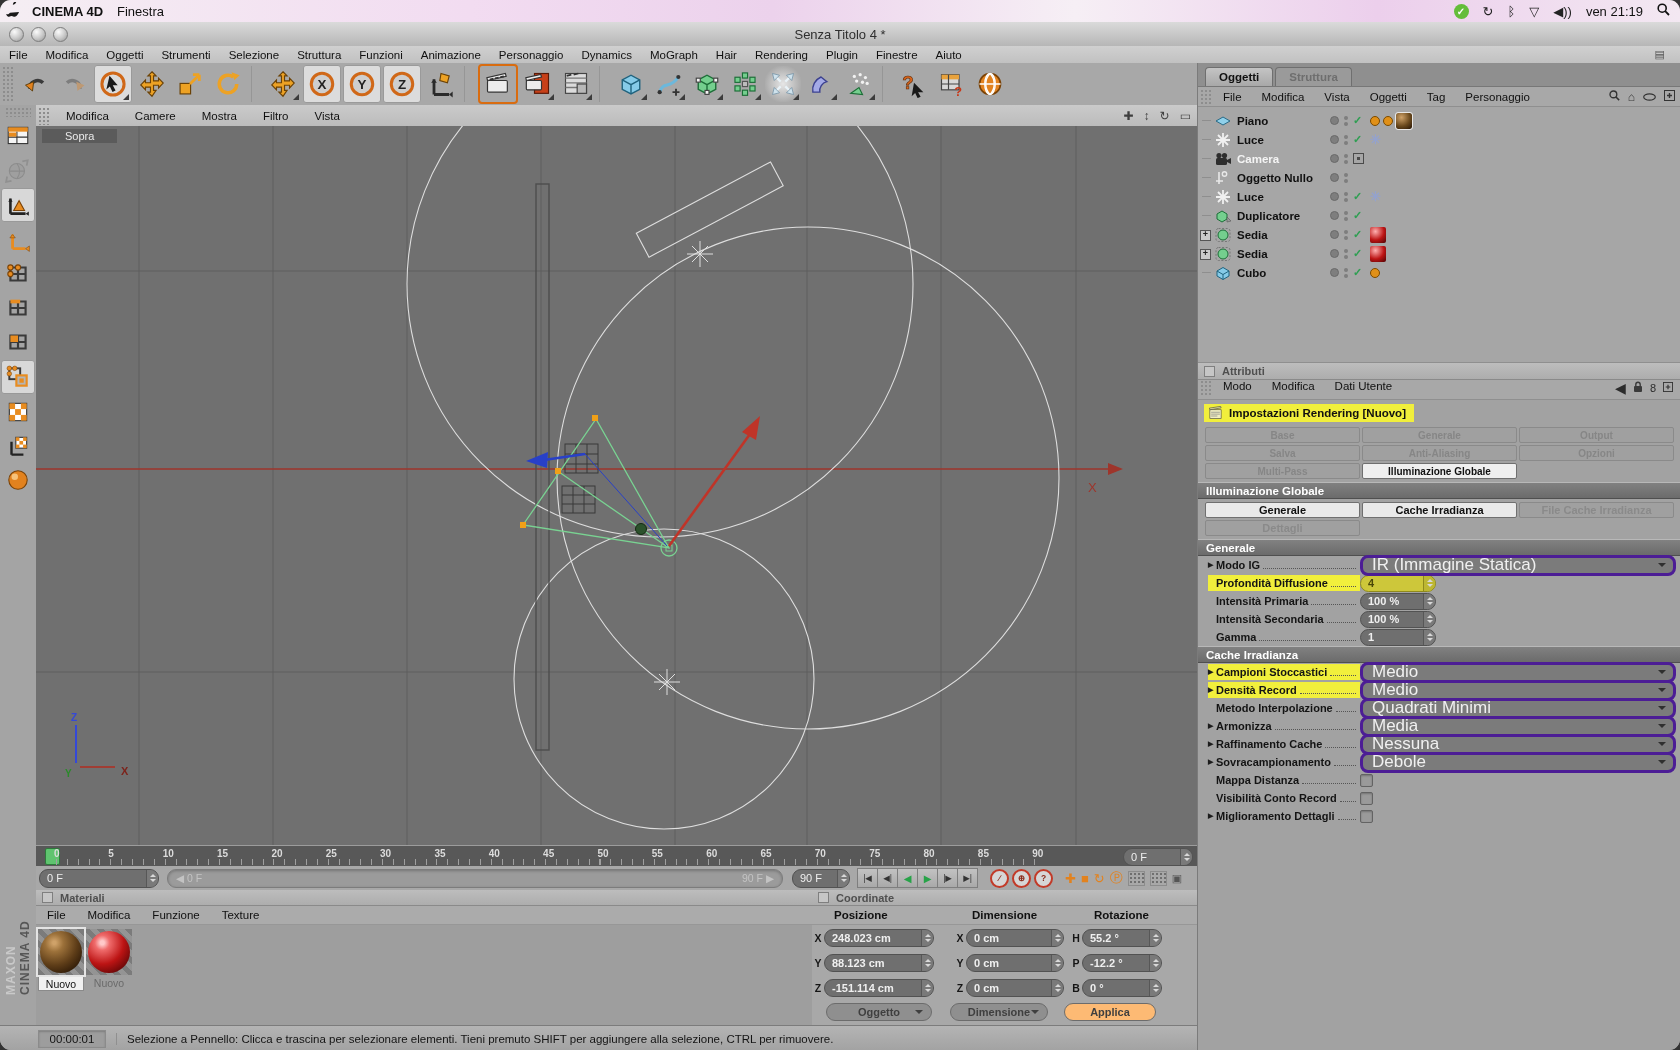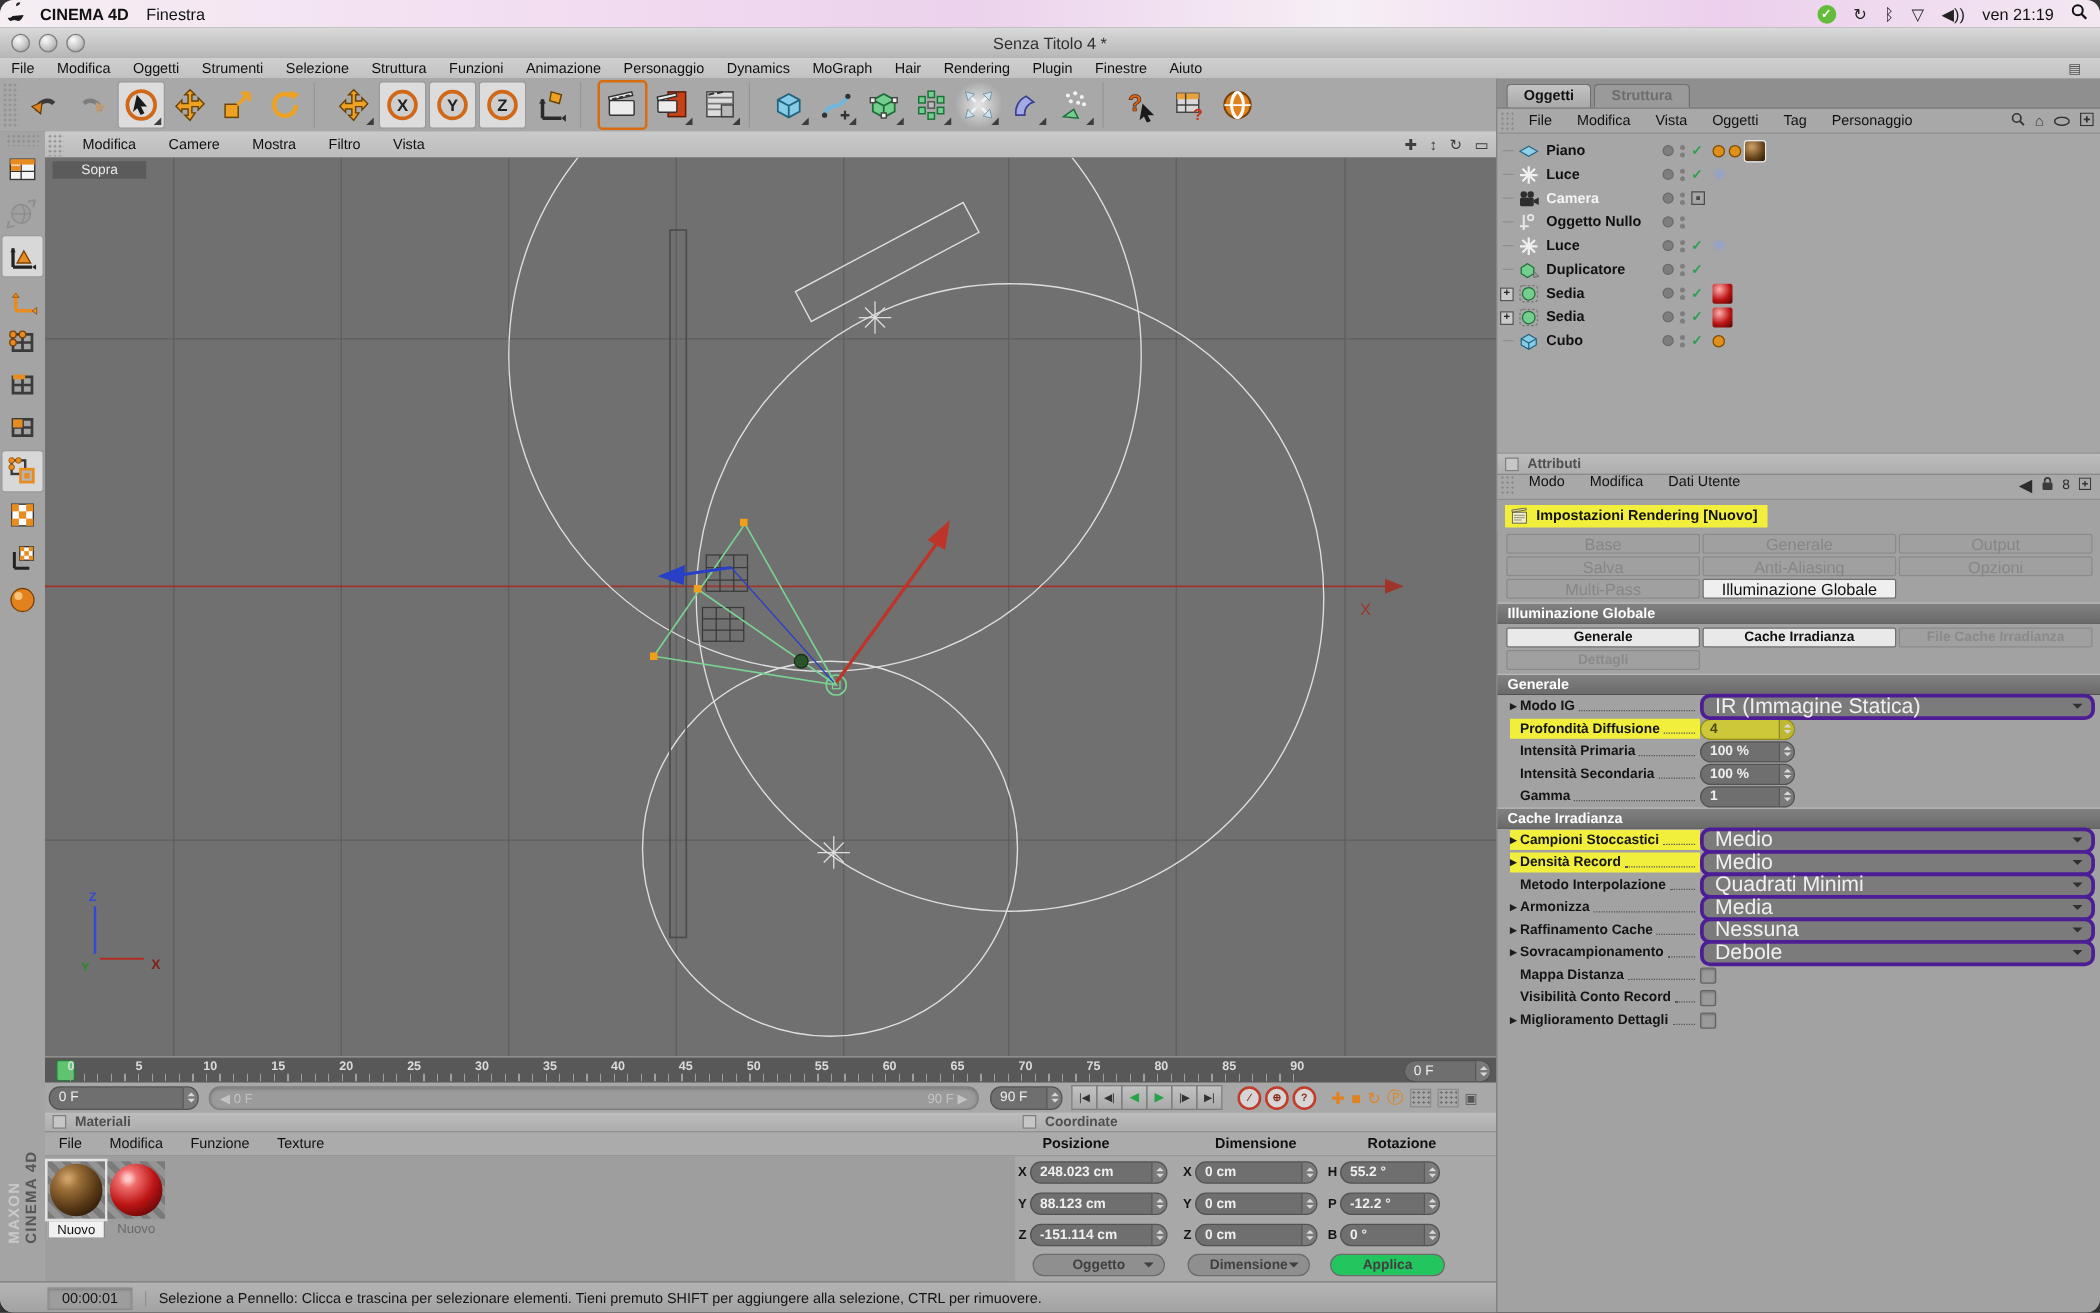--- a/index.html
+++ b/index.html
@@ -130,29 +130,29 @@
   .msel .mlabel{background:#f1f1f1;color:#111;border:1px solid #8a8a8a;}
   .coords{position:absolute;left:812px;top:890px;width:385px;height:135px;background:#a8a8a8;}
   .cohead{display:flex;font-size:11.5px;font-weight:700;color:#101010;height:18px;align-items:center;
     border-bottom:1px solid #979797;background:#ababab;}
   .cohead .c1{width:138px;padding-left:22px;}
   .cohead .c2{width:122px;}
   .cohead .c3{width:90px;}
   .corow{display:flex;align-items:center;height:25px;font-size:10.5px;font-weight:700;color:#151515;}
   .corow .axl{width:12px;text-align:center;}
   .cfield{height:16px;}
-  .cf1{width:108px;margin-right:10px;}
+  .cf1{width:108px;margin-right:20px;}
   .cf2{width:96px;margin-right:6px;}
   .cf3{width:78px;margin-right:2px;}
   .cobtns{display:flex;align-items:center;margin-top:3px;}
   .cbtn{height:16px;background:#8f8f8f;border:1px solid #6c6c6c;border-radius:9px;color:#3f3f3f;
     font-size:11px;font-weight:700;display:flex;align-items:center;justify-content:center;position:relative;}
   .cbtn.dd1{width:104px;margin-left:14px;}
   .cbtn.dd2{width:96px;margin-left:18px;}
-  .cbtn.ap{width:90px;margin-left:16px;background:#22c55e;}
+  .cbtn.ap{width:90px;margin-left:16px;background:#fdba74;}
   .cbtn.withdd::after{content:"";position:absolute;right:8px;top:6px;border:4px solid transparent;
     border-top-color:#3f3f3f;}
   
   .statusbar{position:absolute;left:0;top:1025px;width:1197px;height:25px;
     background:linear-gradient(#b4b4b4,#a2a2a2);border-top:1px solid #7c7c7c;
     display:flex;align-items:center;font-size:11.5px;color:#141414;}
   .sttime{width:66px;height:16px;margin-left:38px;border:1px solid #8b8b8b;background:#9d9d9d;
     box-shadow:inset 0 1px 2px rgba(0,0,0,.2);display:flex;align-items:center;justify-content:center;}
   .stmsg{margin-left:10px;border-left:1px solid #8f8f8f;padding-left:10px;}
   
@@ -197,21 +197,21 @@
   .attrmenu{height:19px;display:flex;align-items:flex-start;font-size:11.5px;color:#101010;
     border-bottom:1px solid #8f8f8f;background:#a8a8a8;position:relative;}
   .attrmenu span.mi{padding:0 10px;}
   .attricons{position:absolute;right:8px;display:flex;gap:7px;align-items:center;color:#2c2c2c;font-size:11px;}
   .objrow{height:26px;display:flex;align-items:center;background:#a2a2a2;}
   .ychip{display:flex;align-items:center;background:#f1ef3c;height:18px;margin-left:6px;padding:0 8px 0 3px;
     font-size:11.5px;font-weight:700;color:#111;}
   .ychip svg{width:17px;height:15px;margin-right:5px;}
   .tabgrid{display:grid;grid-template-columns:1fr 1fr 1fr;gap:2px;padding:1px 7px 3px 7px;}
   .tcell{height:14px;background:#a0a0a0;border:1px solid #8a8a8a;border-radius:2px;
-    display:flex;align-items:center;justify-content:center;font-size:13px;font-weight:400;color:#868686;}
+    display:flex;align-items:center;justify-content:center;font-size:10px;font-weight:700;color:#868686;}
   .tcell.on{background:#efefef;color:#101010;border-color:#6f6f6f;}
   .tcell.empty{visibility:hidden;}
   .ghead{height:15px;background:linear-gradient(#818181,#6b6b6b);border-top:1px solid #b8b8b8;
     border-bottom:1px solid #4f4f4f;color:#fff;font-weight:700;font-size:11.5px;display:flex;
     align-items:center;padding-left:8px;}
   .subgrid{display:grid;grid-template-columns:1fr 1fr 1fr;gap:2px;padding:3px 7px;}
   .scell{height:14px;border:1px solid #8a8a8a;border-radius:2px;display:flex;align-items:center;
     justify-content:center;font-size:11px;font-weight:700;}
   .scell.on{background:#e9e9e9;color:#101010;border-color:#6f6f6f;}
   .scell.off{background:#a0a0a0;color:#8a8a8a;}

